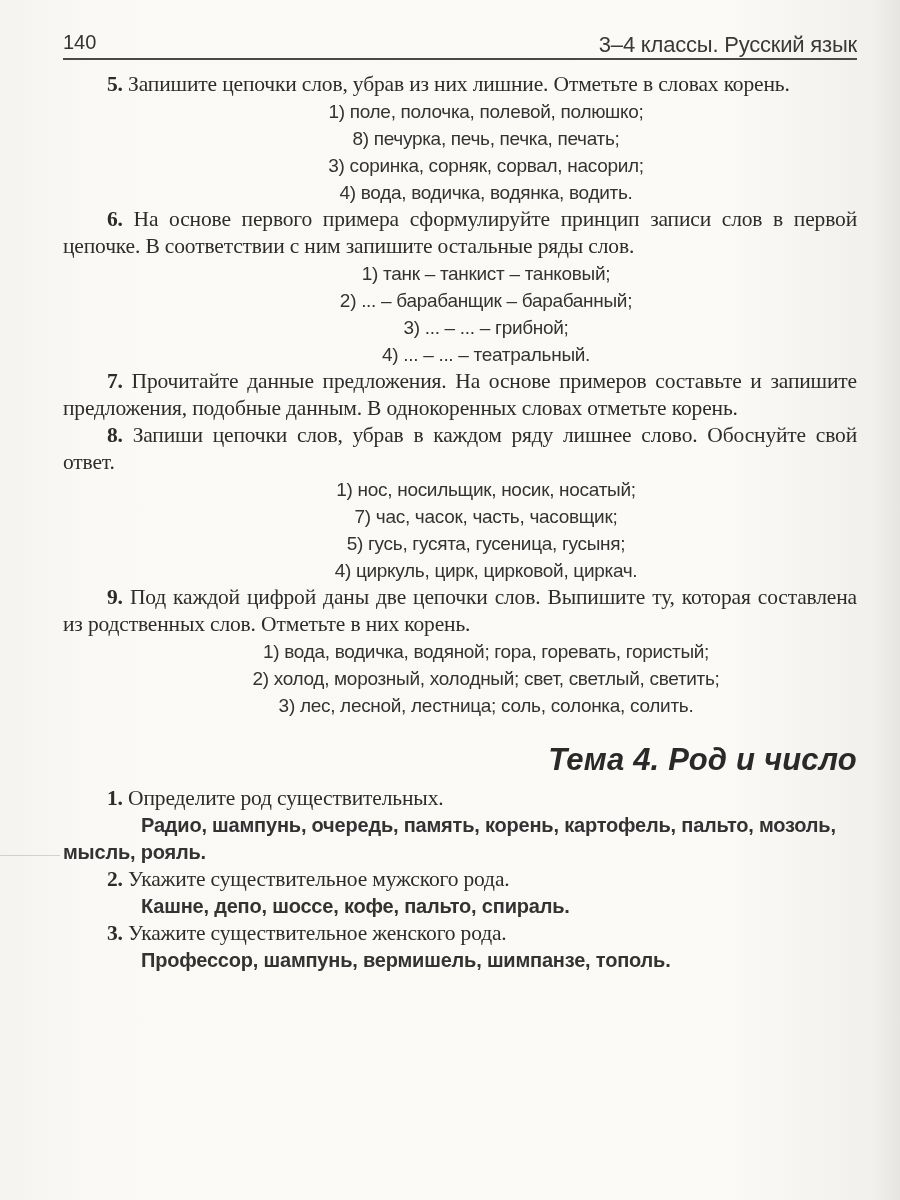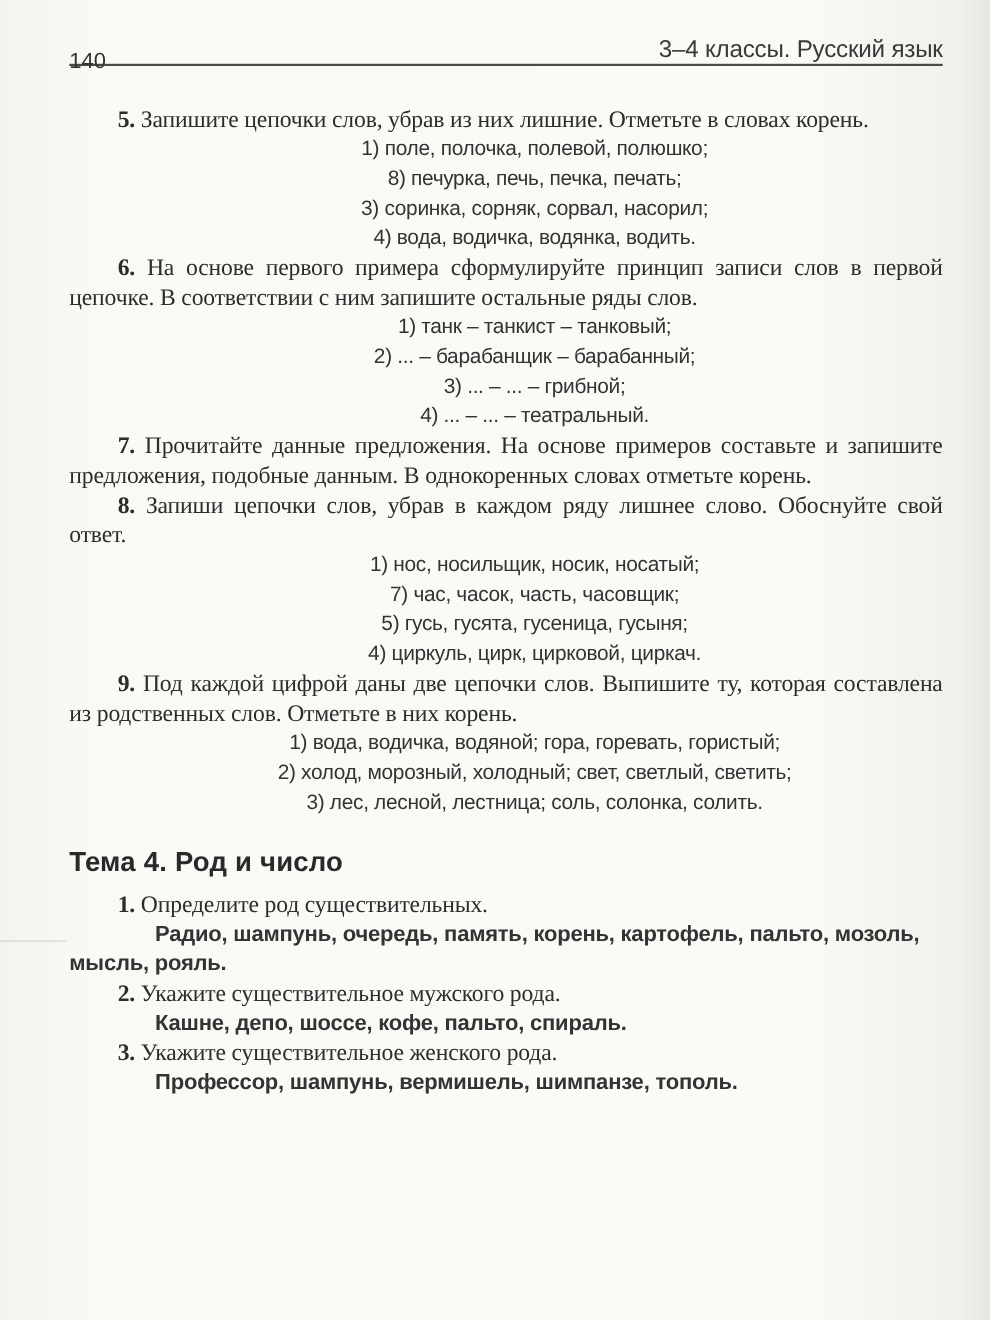--- a/index.html
+++ b/index.html
@@ -11,51 +11,52 @@
   }
   .page {
     position: absolute; left: 0; top: 0; width: 900px; height: 1200px;
     background: linear-gradient(90deg, #f4f3ef 0%, #faf9f6 10%, #fbfaf7 80%, #f1f0ec 97%, #e6e5e1 100%);
   }
   .header {
     position: absolute; left: 63px; top: 30px; width: 794px; height: 28px;
     border-bottom: 2px solid #4a4848;
   }
   .page-num {
-    position: absolute; left: 0; top: 15px;
+    position: absolute; left: 0; top: 1px;
     font-family: "Liberation Sans", sans-serif; font-size: 20px; color: #333;
   }
   .running-title {
     position: absolute; right: 0; top: 2px;
     font-family: "Liberation Sans", sans-serif; font-size: 22px; color: #3a3838;
     letter-spacing: -0.2px;
   }
   .content {
-    position: absolute; left: 63px; top: 71px; width: 794px; margin-top: 24px;
+    position: absolute; left: 63px; top: 71px; width: 794px;
   }
   .task {
     font-family: "Liberation Serif", serif; font-size: 21.5px; line-height: 27px;
     text-indent: 44px; text-align: justify; margin: 0; color: #2d2b2b;
     letter-spacing: -0.15px;
   }
   .task-num { font-weight: bold; }
   .items { margin: 0; padding: 0; list-style: none; text-align: center; }
   .item {
     font-family: "Liberation Sans", sans-serif; font-size: 19px; line-height: 27px;
     padding-left: 52px; color: #333; letter-spacing: -0.3px;
   }
   .words {
     font-family: "Liberation Sans", sans-serif; font-size: 20px; line-height: 27px;
     margin: 0; text-indent: 78px; color: #333; letter-spacing: -0.2px; font-weight: bold;
   }
   .words.indented { padding-left: 78px; text-indent: 0; }
   .topic-heading {
-    font-family: "Liberation Sans", sans-serif; font-weight: bold; font-size: 25px;
-    text-align: left; margin: 26px 0 10px 0; color: #2a2828; letter-spacing: 0.2px;
+    font-family: "Liberation Sans", sans-serif; font-weight: bold; font-size: 31px;
+    text-align: right; margin: 26px 0 10px 0; color: #2a2828; letter-spacing: 0.2px;
     line-height: 30px;
+    font-style: italic;
   }
   .scan-mark {
     position: absolute; left: 0; top: 855px; width: 60px; height: 1px; background: #d3d1cd;
   }
 </style>
 </head>
 <body>
 
 <div class="page">
 

